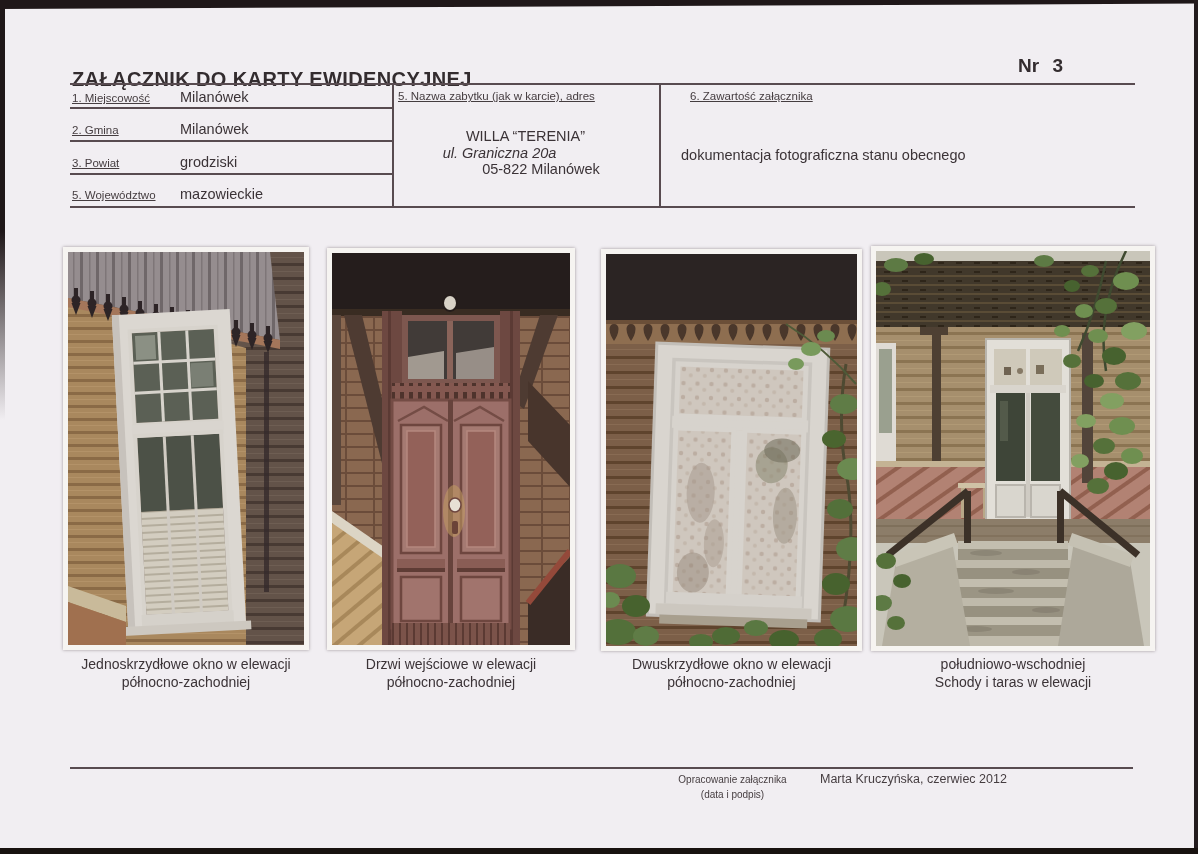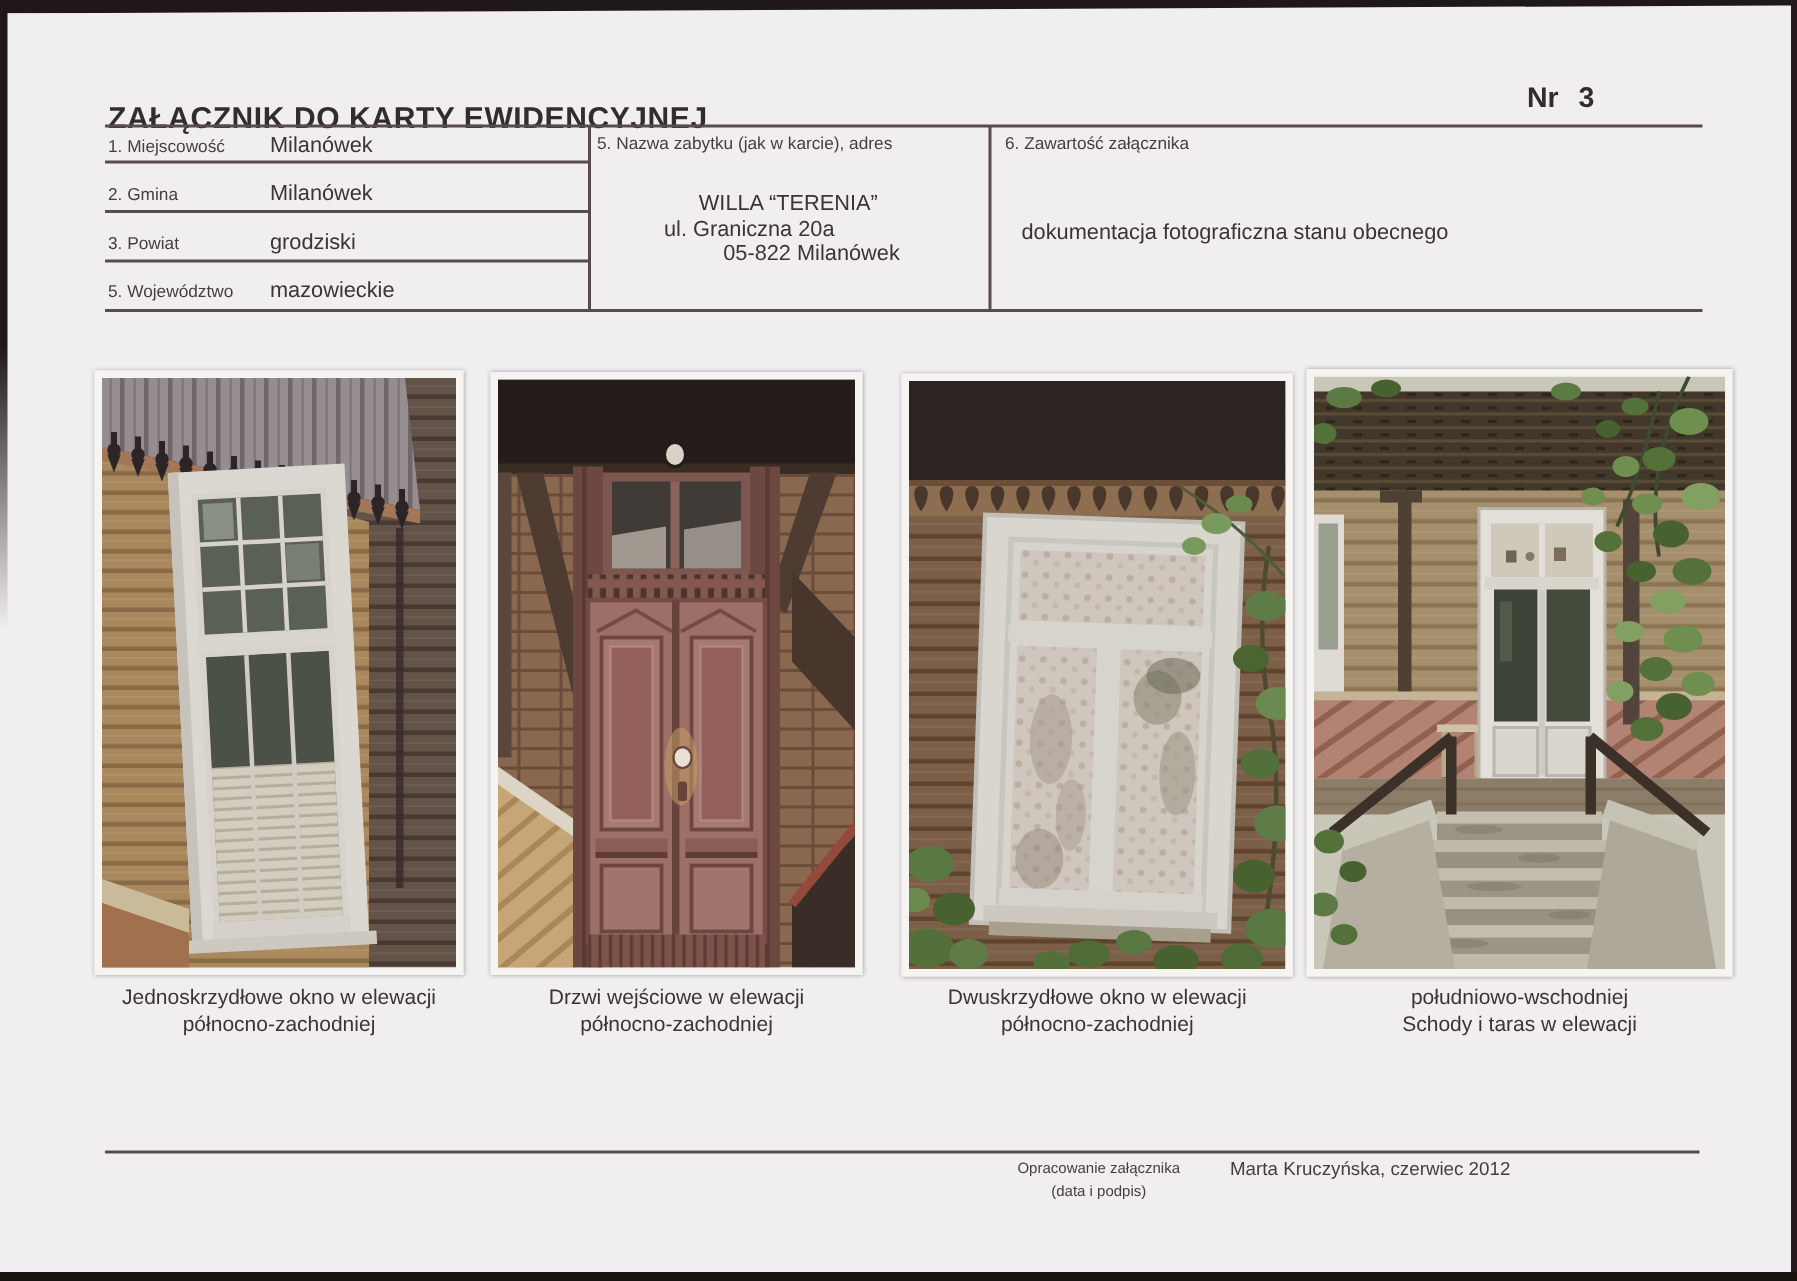--- a/index.html
+++ b/index.html
@@ -16,21 +16,21 @@
   .edge-left{top:0;left:0;width:5px;height:420px;
     background:linear-gradient(#1f1719 55%,rgba(31,23,25,0));}
   .edge-right{top:0;right:0;width:4px;height:100%;background:#231b1d;}
   .edge-bottom{bottom:0;left:0;width:100%;height:6px;background:#18120f;}
   
   .title{left:72px;top:68px;font-size:20px;font-weight:bold;letter-spacing:.4px;color:#332c2f;}
   .page-nr{left:1018px;top:55px;font-size:19px;font-weight:bold;word-spacing:8px;color:#332c2f;}
   .rule{background:#584b50;height:2px;}
   .vrule{background:#584b50;width:2px;}
   
-  .flabel{font-size:11.5px;color:#453d40;}
+  .flabel{font-size:11.5px;color:#453d40;text-decoration:underline;}
   .fvalue{font-size:14.5px;color:#3b3337;}
   .center{text-align:center;}
   
   .photo{background:#f6f4f1;border:5px solid #f6f4f1;box-shadow:0 0 3px rgba(60,45,50,.45);}
   .photo svg{display:block;width:100%;height:100%;}
   .caption{font-size:14px;line-height:17.5px;text-align:center;color:#3b3337;}
   .footer-label{font-size:10px;line-height:15px;text-align:center;color:#453d40;}
   .footer-value{font-size:12.5px;color:#453d40;}
 </style>
 </head>
@@ -58,24 +58,24 @@
   <div class="abs fvalue" style="left:180px;top:89px;">Milanówek</div>
   <div class="abs flabel" style="left:72px;top:124px;">2. Gmina</div>
   <div class="abs fvalue" style="left:180px;top:121px;">Milanówek</div>
   <div class="abs flabel" style="left:72px;top:157px;">3. Powiat</div>
   <div class="abs fvalue" style="left:180px;top:154px;">grodziski</div>
   <div class="abs flabel" style="left:72px;top:189px;">5. Województwo</div>
   <div class="abs fvalue" style="left:180px;top:186px;">mazowieckie</div>
 
   <div class="abs flabel" style="left:398px;top:90px;">5. Nazwa zabytku (jak w karcie), adres</div>
   <div class="abs fvalue center" style="left:392px;top:128px;width:267px;">WILLA “TERENIA”</div>
-  <div class="abs fvalue center" style="left:392px;top:145px;width:215px;">ul. Graniczna 20a</div>
+  <div class="abs fvalue center" style="left:392px;top:145px;width:215px;font-style:italic;">ul. Graniczna 20a</div>
   <div class="abs fvalue center" style="left:392px;top:161px;width:298px;">05-822 Milanówek</div>
 
-  <div class="abs flabel" style="left:670px;top:90px;">6. Zawartość załącznika</div>
+  <div class="abs flabel" style="left:690px;top:90px;">6. Zawartość załącznika</div>
   <div class="abs fvalue" style="left:681px;top:147px;">dokumentacja fotograficzna stanu obecnego</div>
 
   <div class="abs photo" style="left:63px;top:247px;width:236px;height:393px;">
     <svg viewBox="0 0 236 393" preserveAspectRatio="none">
       <defs>
         <pattern id="a-tan" width="9" height="13" patternUnits="userSpaceOnUse">
           <rect width="9" height="13" fill="#a9885e"></rect>
             <rect y="10" width="9" height="3" fill="#8a6a46"></rect>
           <rect y="4" width="9" height="1" fill="#b99a6e" opacity="0.6"></rect>
         </pattern>

